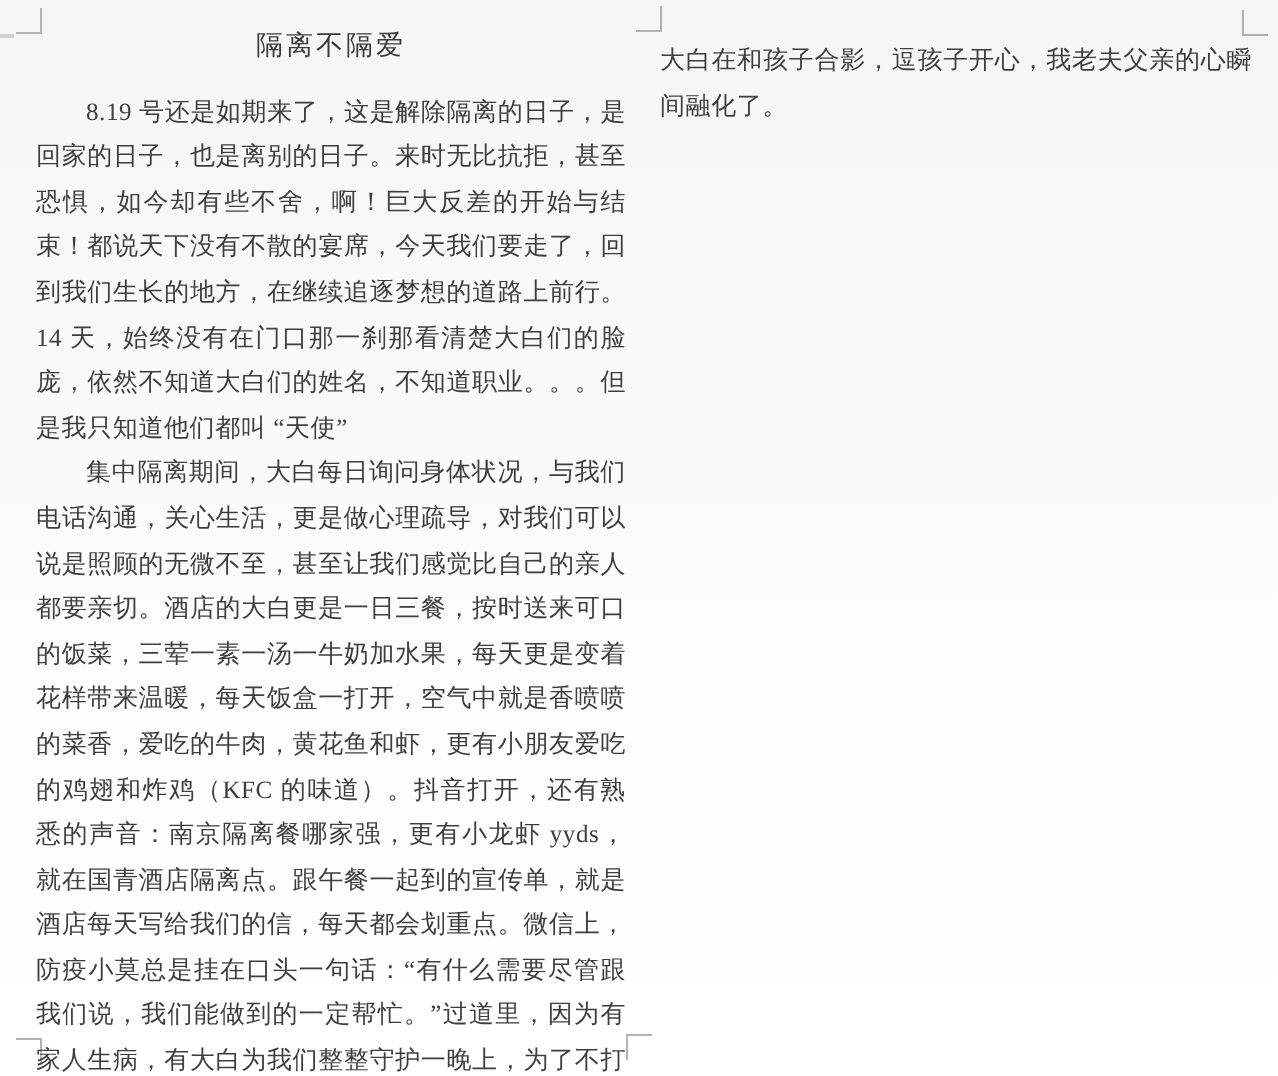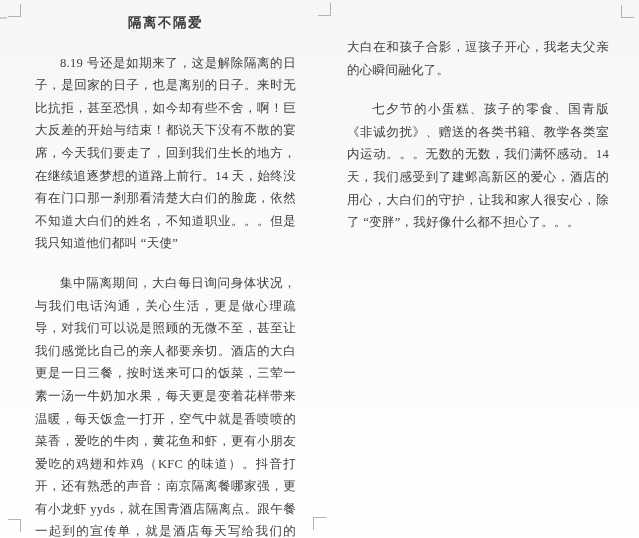--- a/index.html
+++ b/index.html
@@ -20,28 +20,28 @@
     color: #3e3e3e;
     font-size: 12.5px;
     line-height: 22.6px;
     text-align: justify;
     letter-spacing: 0.3px;
   }
   .page-left  { left: 18px;  top: 12px; width: 295px; }
   .page-right { left: 330px; top: 19px; width: 296px; }
   .doc-title {
     font-size: 13.5px;
-    font-weight: 700;
+    font-weight: 400;
     text-align: center;
     text-indent: 0;
     margin: 0 0 10px 0;
     letter-spacing: 1.5px;
     color: #3a3a3a;
   }
-  .para { margin: 17px; }
+  .para { margin: 0; }
   .para.indent { text-indent: 2em; font-family: Liberation Serif, serif; }
 
   
   .crop {
     position: absolute;
     width: 12px;
     height: 12px;
   }
   .crop.shape-ul { border-right: 1px solid #b3b3b3; border-bottom: 1px solid #b3b3b3; } 
   .crop.shape-dl { border-top: 1px solid #b3b3b3;   border-right: 1px solid #b3b3b3;  } 
@@ -78,17 +78,16 @@
 
   <div class="page page-left">
     <h1 class="doc-title">隔离不隔爱</h1>
     <p class="para indent">8.19 号还是如期来了，这是解除隔离的日子，是回家的日子，也是离别的日子。来时无比抗拒，甚至恐惧，如今却有些不舍，啊！巨大反差的开始与结束！都说天下没有不散的宴席，今天我们要走了，回到我们生长的地方，在继续追逐梦想的道路上前行。14 天，始终没有在门口那一刹那看清楚大白们的脸庞，依然不知道大白们的姓名，不知道职业。。。但是我只知道他们都叫 “天使”</p>
     <p class="para indent">集中隔离期间，大白每日询问身体状况，与我们电话沟通，关心生活，更是做心理疏导，对我们可以说是照顾的无微不至，甚至让我们感觉比自己的亲人都要亲切。酒店的大白更是一日三餐，按时送来可口的饭菜，三荤一素一汤一牛奶加水果，每天更是变着花样带来温暖，每天饭盒一打开，空气中就是香喷喷的菜香，爱吃的牛肉，黄花鱼和虾，更有小朋友爱吃的鸡翅和炸鸡（KFC 的味道）。抖音打开，还有熟悉的声音：南京隔离餐哪家强，更有小龙虾 yyds，就在国青酒店隔离点。跟午餐一起到的宣传单，就是酒店每天写给我们的信，每天都会划重点。微信上，防疫小莫总是挂在口头一句话：“有什么需要尽管跟我们说，我们能做到的一定帮忙。”过道里，因为有家人生病，有大白为我们整整守护一晚上，为了不打盹，自己掐大腿。有 “大白”，我们不愁。</p>
 
   </div>
 
   <div class="page page-right">
     <p class="para">大白在和孩子合影，逗孩子开心，我老夫父亲的心瞬间融化了。</p>
-    <p class="para indent">七夕节的小蛋糕、孩子的零食、国青版《非诚勿扰》、赠送的各类书籍、教学各类室内运动。。。无数的无数，我们满怀感动。14 天，我们感受到了建邺高新区的爱心，酒店的用心，大白们的守护，让我和家人很安心，除了 “变胖”，我好像什么都不担心了。。。</p>
 
   </div>
 
 </div>
 
 </body></html>

